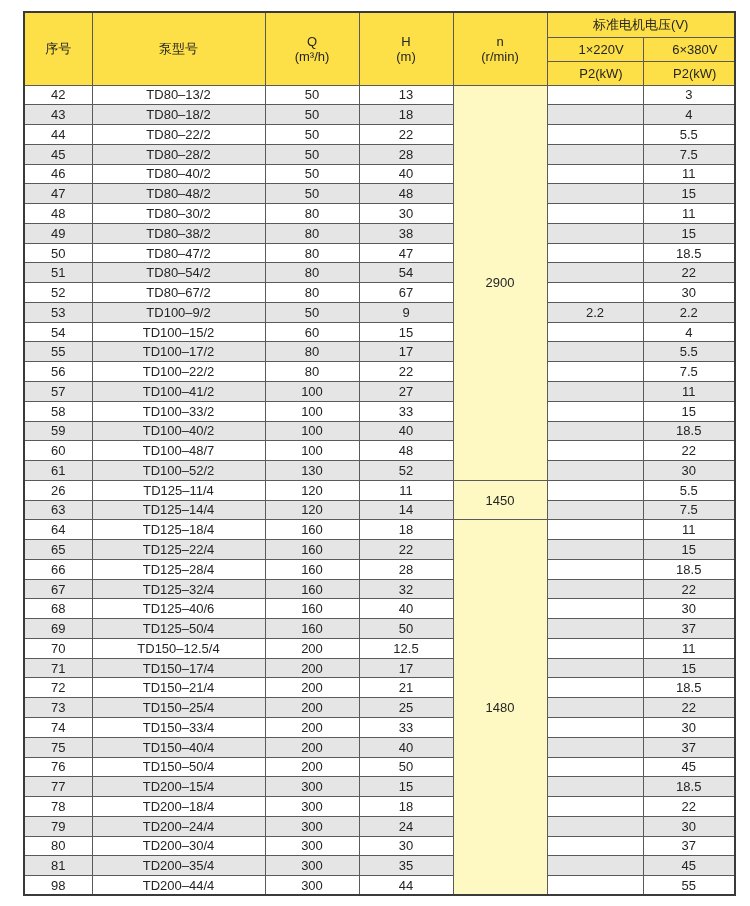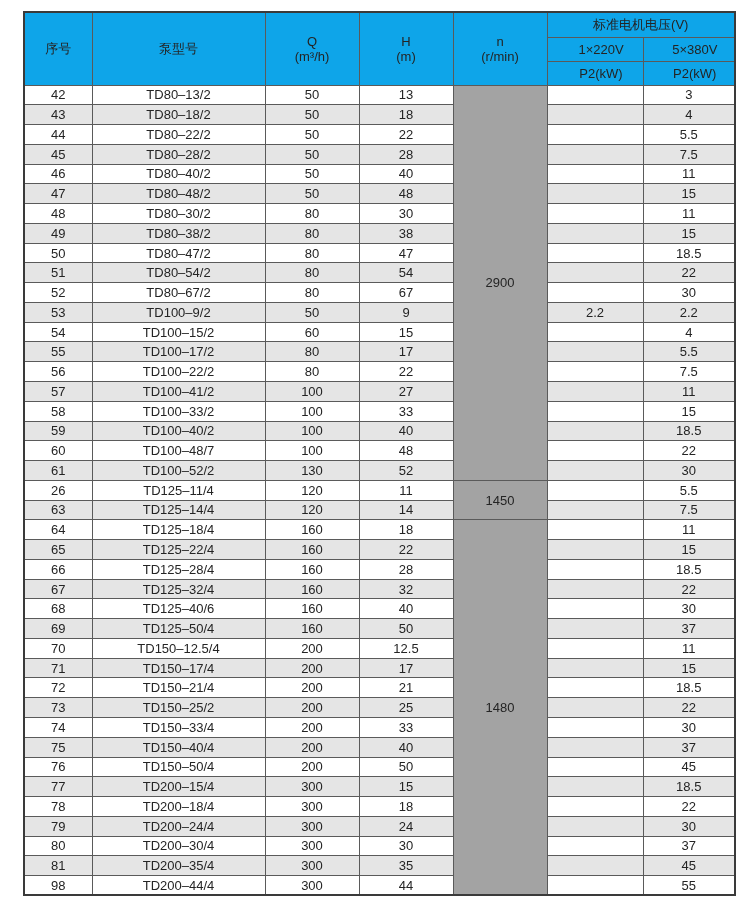--- a/index.html
+++ b/index.html
@@ -19,27 +19,27 @@
   th, td {
     border:1px solid #5a5a5a;
     text-align:center;
     vertical-align:middle;
     font-weight:normal;
     font-size:13px;
     padding:0;
     overflow:hidden;
     white-space:nowrap;
   }
-  thead th { background:#0ea5e9; }
+  thead th { background:#fde047; }
   thead tr.hdr-top th { height:25px; }
   thead tr.hdr-mid th, thead tr.hdr-bot th { height:24px;padding-left:12px; }
   .two-line { line-height:15px; }
   tbody td { height:19.78px; background:#ffffff; }
   tbody tr.alt td { background:#e5e5e5; }
-  tbody td.n-cell { background:#a3a3a3; }
+  tbody td.n-cell { background:#fef9c3; }
 </style>
 </head>
 <body>
 
 <div class="table-wrap">
   <table class="spec">
     <colgroup>
       <col style="width:68px">
       <col style="width:173px">
       <col style="width:94px">
@@ -61,21 +61,21 @@
           <span>(m)</span>
         </th>
         <th rowspan="3" class="two-line">
           <span>n</span><br>
           <span>(r/min)</span>
         </th>
         <th colspan="2">标准电机电压(V)</th>
       </tr>
       <tr class="hdr-mid">
         <th>1×220V</th>
-        <th>5×380V</th>
+        <th>6×380V</th>
       </tr>
       <tr class="hdr-bot">
         <th>P2(kW)</th>
         <th>P2(kW)</th>
       </tr>
     </thead>
     <tbody>
         <tr>
           <td>42</td>
           <td>TD80–13/2</td>
@@ -322,21 +322,21 @@
         <tr>
           <td>72</td>
           <td>TD150–21/4</td>
           <td>200</td>
           <td>21</td>
           <td></td>
           <td>18.5</td>
         </tr>
         <tr class="alt">
           <td>73</td>
-          <td>TD150–25/2</td>
+          <td>TD150–25/4</td>
           <td>200</td>
           <td>25</td>
           <td></td>
           <td>22</td>
         </tr>
         <tr>
           <td>74</td>
           <td>TD150–33/4</td>
           <td>200</td>
           <td>33</td>

